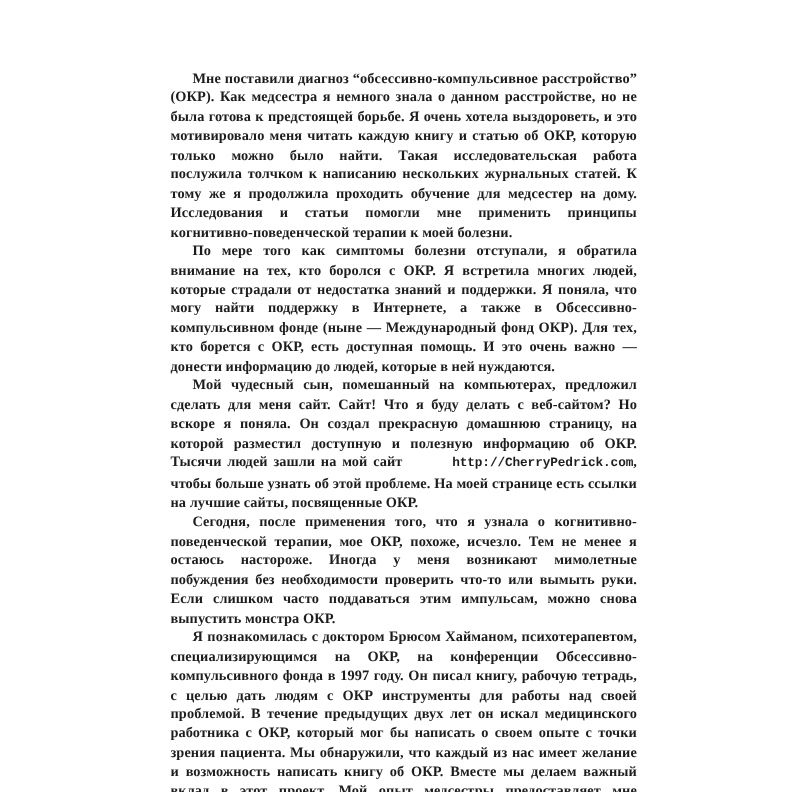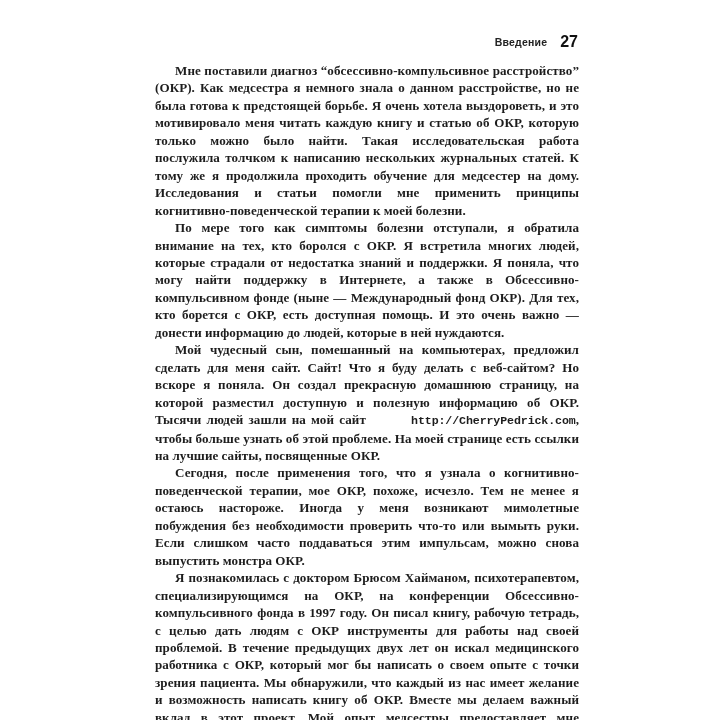--- a/index.html
+++ b/index.html
@@ -83,24 +83,20 @@
     letter-spacing: -0.1px;
     color: #1d1d1d;
     margin-left: 40px;
   }
 </style>
 </head>
 <body>
 
 <div class="page">
 
-  <div class="running-head">
-    <span class="running-head-title">Введение</span>
-    <span class="running-head-folio">27</span>
-  </div>
 
   <div class="text-block">
     <p class="para">Мне поставили диагноз “обсессивно-компульсивное расстройство” (ОКР). Как медсестра я немного знала о данном расстройстве, но не была готова к предстоящей борьбе. Я очень хотела выздороветь, и это мотивировало меня читать каждую книгу и статью об ОКР, которую только можно было найти. Такая исследовательская работа послужила толчком к написанию нескольких журнальных статей. К тому же я продолжила проходить обучение для медсестер на дому. Исследования и статьи помогли мне применить принципы когнитивно-поведенческой терапии к моей болезни.</p>
     <p class="para">По мере того как симптомы болезни отступали, я обратила внимание на тех, кто боролся с ОКР. Я встретила многих людей, которые страдали от недостатка знаний и поддержки. Я поняла, что могу найти поддержку в Интернете, а также в Обсессивно-компульсивном фонде (ныне — Международный фонд ОКР). Для тех, кто борется с ОКР, есть доступная помощь. И это очень важно — донести информацию до людей, которые в ней нуждаются.</p>
     <p class="para">
       <span>Мой чудесный сын, помешанный на компьютерах, предложил сделать для меня сайт. Сайт! Что я буду делать с веб-сайтом? Но вскоре я поняла. Он создал прекрасную домашнюю страницу, на которой разместил доступную и полезную информацию об ОКР. Тысячи людей зашли на мой сайт </span><span class="url">http://CherryPedrick.com</span><span>, чтобы больше узнать об этой проблеме. На моей странице есть ссылки на лучшие сайты, посвященные ОКР.</span>
     </p>
     <p class="para">Сегодня, после применения того, что я узнала о когнитивно-поведенческой терапии, мое ОКР, похоже, исчезло. Тем не менее я остаюсь настороже. Иногда у меня возникают мимолетные побуждения без необходимости проверить что-то или вымыть руки. Если слишком часто поддаваться этим импульсам, можно снова выпустить монстра ОКР.</p>
     <p class="para">Я познакомилась с доктором Брюсом Хайманом, психотерапевтом, специализирующимся на ОКР, на конференции Обсессивно-компульсивного фонда в 1997 году. Он писал книгу, рабочую тетрадь, с целью дать людям с ОКР инструменты для работы над своей проблемой. В течение предыдущих двух лет он искал медицинского работника с ОКР, который мог бы написать о своем опыте с точки зрения пациента. Мы обнаружили, что каждый из нас имеет желание и возможность написать книгу об ОКР. Вместе мы делаем важный вклад в этот проект. Мой опыт медсестры предоставляет мне возможность понять медицинские аспекты ОКР и методы его лечения. Расстройство уже само по себе помогает подходить к делу</p>
   </div>

